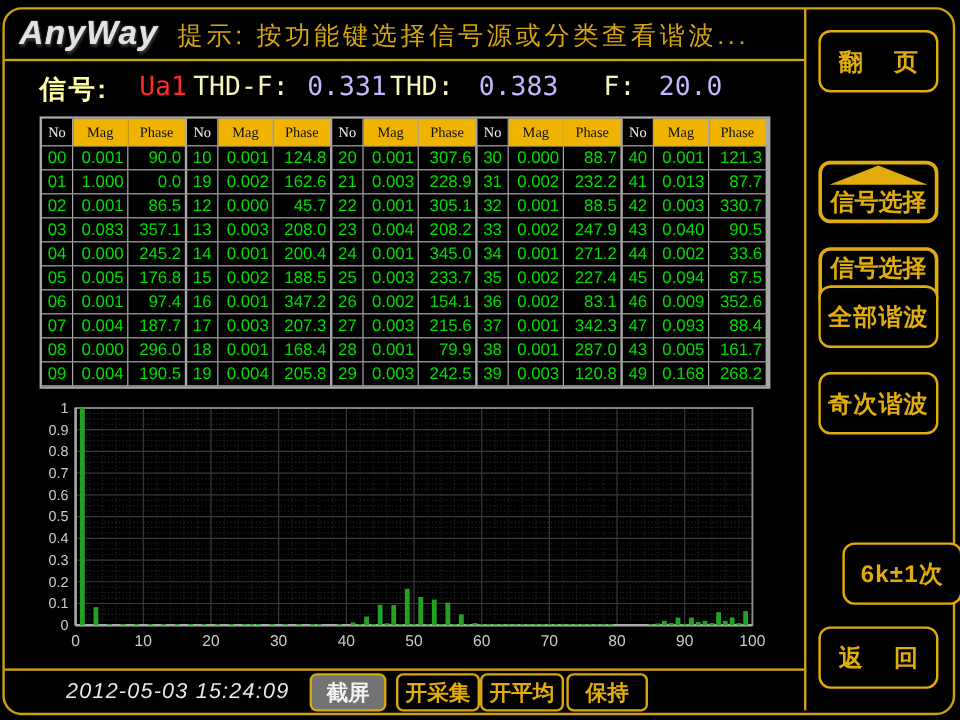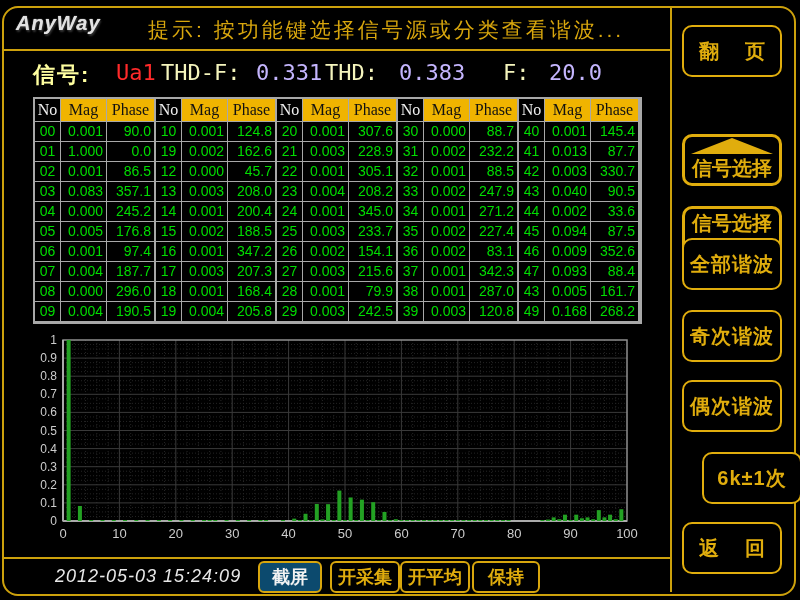--- a/index.html
+++ b/index.html
@@ -5,39 +5,39 @@
   html,body{margin:0;padding:0;background:#000;}
   body{width:800px;height:600px;font-family:"Liberation Sans",sans-serif;-webkit-font-smoothing:none;}
   .screen{position:relative;width:800px;height:600px;background:#000;overflow:hidden;}
   .frame{position:absolute;left:2px;top:6px;width:790px;height:586px;border:2px solid #cda10c;border-radius:16px;pointer-events:none;}
   .vline{position:absolute;left:670px;top:7px;width:2px;height:585px;background:#cda10c;}
   .hline{position:absolute;left:4px;width:667px;height:2px;background:#cda10c;}
   .hline.top{top:49px;}
   .hline.bottom{top:557px;}
 
   
-  .logo{position:absolute;left:16px;top:12px;font-size:20px;font-style:italic;font-weight:bold;
+  .logo{position:absolute;left:16px;top:12px;font-size:28px;font-style:italic;font-weight:bold;
         color:#e2e2e2;letter-spacing:1px;text-shadow:1px 2px 2px #333,0 0 1px #fff;}
   .hint{position:absolute;left:148px;top:16px;font-size:21px;color:#d8a60d;letter-spacing:3px;font-weight:normal;}
 
   
   .sig{position:absolute;top:60px;font-size:22px;font-family:"DejaVu Sans Mono",monospace;white-space:pre;}
   .sig.lbl{color:#f4f4bc;}
   .sig.cn{color:#ffffa0;font-family:"Liberation Sans",sans-serif;font-weight:bold;letter-spacing:2px;}
   .sig.red{color:#ff2a2a;}
   .sig.grn{color:#c4b5fd;}
 
   
   .htable{position:absolute;left:33px;top:97px;display:grid;
           grid-template-columns:repeat(5, 26px 46px 49px);
           border:2px solid #a8a8a8;background:#000;}
   .th,.td{border-right:1px solid #a8a8a8;border-bottom:1px solid #a8a8a8;overflow:hidden;}
   .gsep{border-right-width:2px;}
   .th{height:22px;line-height:22px;background:#f0b400;color:#111;text-align:center;
-      font-family:"Liberation Serif",serif;font-size:16px;}
+      font-family:"Liberation Serif",serif;font-size:12px;}
   .th-no{background:#000;color:#f0f0f0;}
   .td{height:19px;line-height:19px;color:#00dd00;font-size:14px;}
   .td-no{text-align:center;}
   .td-val{text-align:right;padding-right:3px;}
 
   
   .chart{position:absolute;left:30px;top:333px;}
 
   
   .rcol{position:absolute;left:672px;top:0;width:128px;height:600px;}
@@ -48,21 +48,21 @@
   .rbtn.center{display:flex;align-items:center;justify-content:center;letter-spacing:1px;}
   .rbtn.spread{display:flex;align-items:center;justify-content:space-between;padding:0 15px;}
   .tri{width:0;height:0;}
   .tri-up{border-left:41px solid transparent;border-right:41px solid transparent;border-bottom:16px solid #e0ad0d;}
   .tri-down{border-left:41px solid transparent;border-right:41px solid transparent;border-top:16px solid #e0ad0d;}
 
   
   .timestamp{position:absolute;left:55px;top:566px;font-size:18px;color:#e8e8e8;letter-spacing:1px;font-style:italic;}
   .bbtn{position:absolute;top:561px;height:28px;line-height:28px;border:2px solid #d8a60d;border-radius:6px;
         color:#e0ad0d;background:#000;font-size:18px;font-weight:bold;text-align:center;cursor:pointer;box-sizing:content-box;}
-  .bbtn.active{background:#0c4a6e;color:#f2f2f2;}
+  .bbtn.active{background:#737373;color:#f2f2f2;}
 </style>
 </head>
 <body>
 
 <div class="screen">
   <div class="frame"></div>
   <div class="hline top"></div>
   <div class="hline bottom"></div>
   <div class="vline"></div>
 
@@ -101,21 +101,21 @@
       <div class="td td-val">0.001</div>
       <div class="td td-val gsep">124.8</div>
       <div class="td td-no">20</div>
       <div class="td td-val">0.001</div>
       <div class="td td-val gsep">307.6</div>
       <div class="td td-no">30</div>
       <div class="td td-val">0.000</div>
       <div class="td td-val gsep">88.7</div>
       <div class="td td-no">40</div>
       <div class="td td-val">0.001</div>
-      <div class="td td-val gsep">145.4</div>
+      <div class="td td-val gsep">121.3</div>
       <div class="td td-no">01</div>
       <div class="td td-val">1.000</div>
       <div class="td td-val gsep">0.0</div>
       <div class="td td-no">19</div>
       <div class="td td-val">0.002</div>
       <div class="td td-val gsep">162.6</div>
       <div class="td td-no">21</div>
       <div class="td td-val">0.003</div>
       <div class="td td-val gsep">228.9</div>
       <div class="td td-no">31</div>
@@ -449,23 +449,20 @@
       <div class="rbtn thick col" style="top: 167px;">
         <span>信号选择</span>
         <div class="tri tri-down"></div>
       </div>
       <div class="rbtn center" style="top: 238px;">
         <span>全部谐波</span>
       </div>
       <div class="rbtn center" style="top: 310px;">
         <span>奇次谐波</span>
       </div>
-      <div class="rbtn center" style="top: 380px;">
-        <span>偶次谐波</span>
-      </div>
       <div class="rbtn center" style="top: 452px; margin-left: 20px;">
         <span>6k±1次</span>
       </div>
       <div class="rbtn spread" style="top: 522px;">
         <span>返</span>
         <span>回</span>
       </div>
     </div>
 
   <div class="timestamp">2012-05-03 15:24:09</div>

